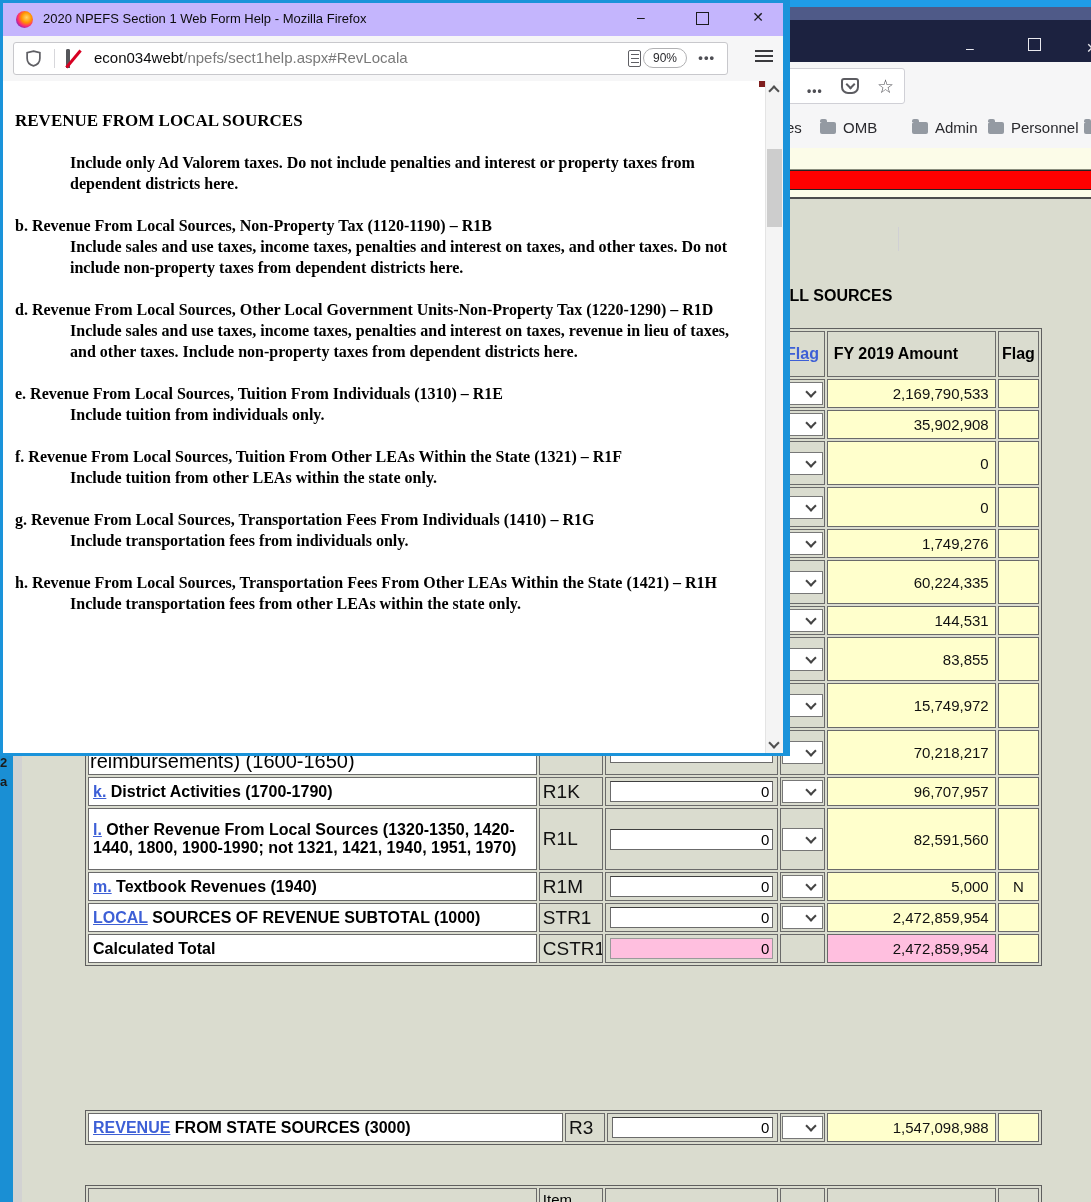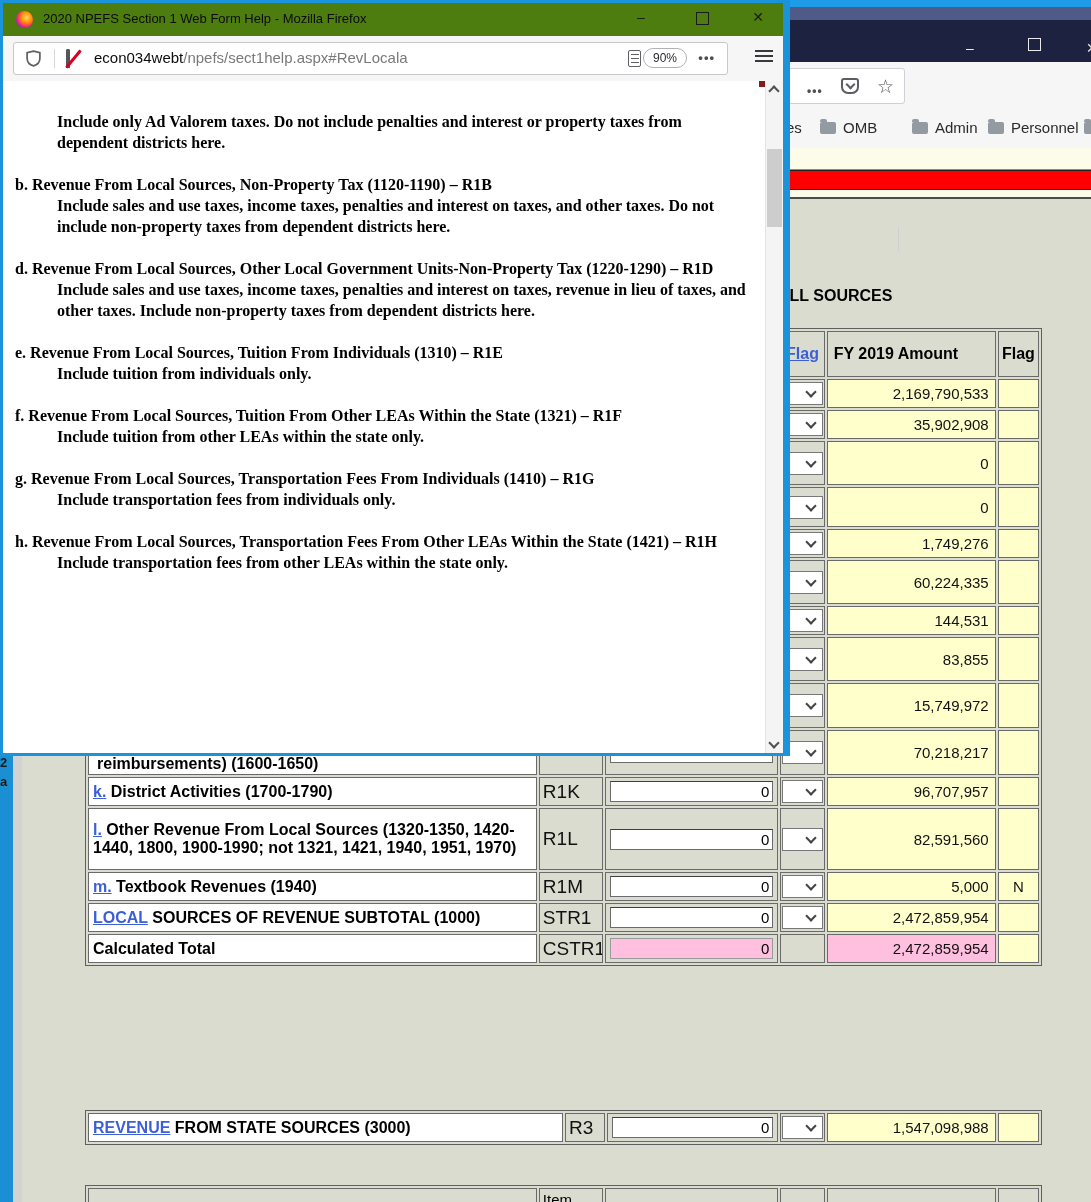--- a/index.html
+++ b/index.html
@@ -43,27 +43,27 @@
   td.flg{background:#ffffcc;text-align:center;font-size:15px;color:#111;}
   td.hdr{background:#dadccf;font-weight:bold;font-size:16px;color:#000;}
   .pinkbg{background:#ffbfdf !important;}
   a.frm{color:#3d5fd6;text-decoration:underline;font-weight:bold;cursor:pointer;}
   input.txt{width:100%;box-sizing:border-box;height:21px;border:1px solid #6b6b6b;border-top-color:#3f3f3f;
             text-align:right;font:15px "Liberation Sans",sans-serif;background:#fff;padding:0 3px;}
   input.txt.pinkbg{border-color:#9a9a9a;}
   .selbox{width:39px;height:21px;background:#fff;border:1px solid #777;margin:2px auto;position:relative;}
   .selbox::after{content:"";position:absolute;right:7px;top:5px;width:6px;height:6px;
                  border-right:2px solid #444;border-bottom:2px solid #444;transform:rotate(45deg);}
-  .frag-bottom{position:absolute;left:8px;bottom:1px;font-weight:bold;font-size:16px;white-space:nowrap;}
+  .frag-bottom{position:absolute;left:1px;bottom:1px;font-weight:normal;font-size:20px;white-space:nowrap;}
   td.rel{position:relative;}
 
   
   .popup{left:0;top:0;width:790px;height:756px;background:#fff;box-sizing:border-box;
          border:3px solid #1a93da;border-right-width:7px;z-index:10;}
-  .pp-titlebar{left:0;top:0;right:0;height:33px;background:#4d7c0f;padding-left:12px;}
+  .pp-titlebar{left:0;top:0;right:0;height:33px;background:#c4b5fd;padding-left:12px;}
   .fxlogo{left:13px;top:8px;width:17px;height:17px;border-radius:50%;
           background:radial-gradient(circle at 62% 38%, #ffd567 0%, #ff9400 34%, #ff2d72 58%, #8b25b4 78%, #3d1c8f 100%);}
   .pp-title{left:40px;top:8px;font-size:13px;color:#0c0c0d;white-space:nowrap;}
   .pp-btn{position:absolute;width:30px;text-align:center;color:#1b1b1d;font-size:14px;top:6px;cursor:default;}
   .pp-toolbar{left:0;top:33px;right:0;height:45px;background:#f6f6f7;border-bottom:6px solid #7f1d1d;}
   .urlbar{left:10px;top:6px;width:713px;height:31px;background:#fff;border:1px solid #c8c8cc;border-radius:3px;}
   .url-divider{position:absolute;left:40px;top:6px;width:1px;height:19px;background:#d7d7db;}
   .urltext{position:absolute;left:80px;top:6px;font-size:15px;white-space:nowrap;}
   .urlhost{color:#0c0c0d;}
   .urlpath{color:#797979;}
@@ -78,21 +78,21 @@
   .shackle{width:7px;height:7px;border:2px solid #55565a;border-bottom:none;border-radius:5px 5px 0 0;margin:0 auto;}
   .lockbody{width:13px;height:8px;background:#55565a;border-radius:1px;margin:0 auto;}
   .strike{position:absolute;left:6px;top:-3px;width:3px;height:22px;background:#d70022;transform:rotate(40deg);}
   .shield{position:absolute;left:12px;top:7px;}
   .pp-content{left:0;top:78px;width:756px;bottom:0;background:#fff;overflow:hidden;
               padding:30px 8px 0 12px;box-sizing:border-box;
               font-family:"Liberation Serif",serif;font-weight:bold;color:#000;}
   .help-head{font-size:17px;margin:0 0 21px 0;}
   .entry{margin-bottom:21px;width:737px;}
   .term{font-size:16px;line-height:21px;}
-  .desc{font-size:16px;line-height:21px;margin-left:42px;}
+  .desc{font-size:16px;line-height:21px;margin-left:55px;}
   .pp-scroll{right:0;top:78px;width:17px;bottom:0;background:#f4f4f4;border-left:1px solid #e4e4e4;}
   .sb-arrow{position:absolute;left:4px;width:8px;height:8px;}
   .sb-arrow i{display:block;width:6px;height:6px;border-right:2px solid #505050;border-bottom:2px solid #505050;}
   .sb-up i{transform:rotate(-135deg);margin-top:3px;}
   .sb-down i{transform:rotate(45deg);}
   .sb-thumb{position:absolute;left:1px;width:15px;background:#cdcdcd;}
 </style>
 </head>
 <body>
 
@@ -396,20 +396,21 @@
         <span class="dots">•••</span>
       </div>
       <span class="burger">
           <i></i>
           <i></i>
           <i></i>
         </span>
     </div>
 
     <div class="abs pp-content">
+      <div class="help-head">REVENUE FROM LOCAL SOURCES</div>
       <div class="entry">
         <div class="desc">Include only Ad Valorem taxes. Do not include penalties and interest or property taxes from dependent districts here.</div>
       </div>
       <div class="entry">
         <div class="term">b. Revenue From Local Sources, Non-Property Tax (1120-1190) – R1B</div>
         <div class="desc">Include sales and use taxes, income taxes, penalties and interest on taxes, and other taxes. Do not include non-property taxes from dependent districts here.</div>
       </div>
       <div class="entry">
         <div class="term">d. Revenue From Local Sources, Other Local Government Units-Non-Property Tax (1220-1290) – R1D</div>
         <div class="desc">Include sales and use taxes, income taxes, penalties and interest on taxes, revenue in lieu of taxes, and other taxes. Include non-property taxes from dependent districts here.</div>

